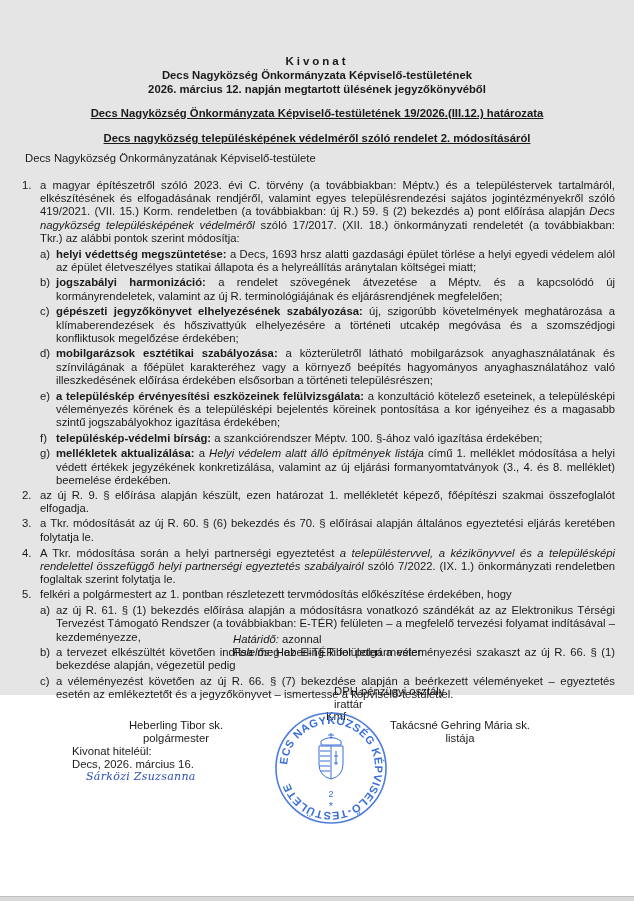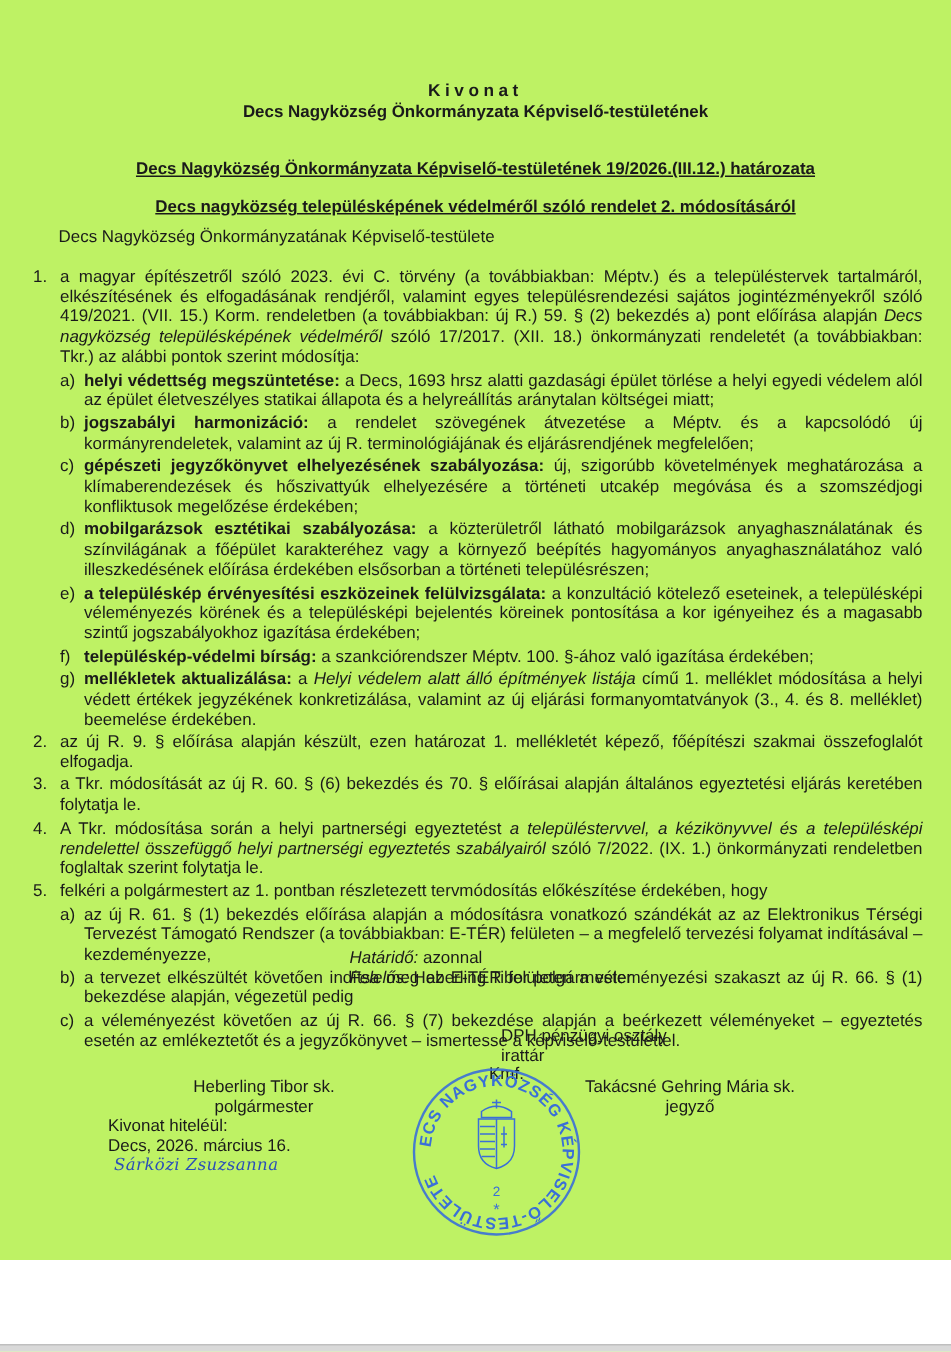--- a/index.html
+++ b/index.html
@@ -1,44 +1,45 @@
 <!DOCTYPE html>
 <html><head>
 <meta charset="utf-8">
 <style>
   html, body { margin:0; padding:0; }
   body {
     width:634px; height:901px; background:#ffffff; position:relative; overflow:hidden;
     font-family:"Liberation Sans", sans-serif; color:#1a1a1a; font-size:11.3px; line-height:13.2px;
   }
-  .page { position:absolute; left:0; top:0; width:634px; height:840px; background:#bef264; }
+  .page { position:absolute; left:0; top:0; width:634px; height:695px; background:#e5e5e5; }
   .bottom-bar { position:absolute; left:0; top:896px; width:634px; height:5px; background:#d9d9d9; border-top:1px solid #bfbfbf; }
   .center { position:absolute; left:0; width:634px; text-align:center; }
   .h-kivonat { top:55px; font-weight:bold; letter-spacing:3px; font-size:11.5px; }
   .h-line { font-weight:bold; font-size:11.3px; }
   .u { text-decoration:underline; font-weight:bold; }
-  .intro { position:absolute; left:39px; top:152px; }
+  .intro { position:absolute; left:25px; top:152px; }
   .body { position:absolute; left:22px; top:179px; width:593px; }
   .item { position:relative; padding-left:18px; text-align:justify; margin-bottom:1.5px; }
   .num { position:absolute; left:0; top:0; }
   .sub { position:relative; padding-left:16px; text-align:justify; margin-top:2.5px; }
   .lt { position:absolute; left:0; top:0; }
   b { font-weight:bold; }
   i { font-style:italic; }
   .abs { position:absolute; white-space:nowrap; }
   .stamp { position:absolute; left:274px; top:711px; width:114px; height:114px; }
   .sig-script { font-family:"DejaVu Serif", serif; font-style:italic; color:#2b4fb8; font-size:11px; letter-spacing:0.3px; }
 </style>
 </head>
 <body>
 
 <div class="page">
 
   <div class="center h-kivonat">Kivonat</div>
   <div class="center h-line" style="top:69px">Decs Nagyközség Önkormányzata Képviselő-testületének</div>
+  <div class="center h-line" style="top:83px">2026. március 12. napján megtartott ülésének jegyzőkönyvéből</div>
   <div class="center" style="top:107px"><span class="u">Decs Nagyközség Önkormányzata Képviselő-testületének 19/2026.(III.12.) határozata</span></div>
   <div class="center" style="top:132px"><span class="u">Decs nagyközség településképének védelméről szóló rendelet 2. módosításáról</span></div>
 
   <div class="intro">Decs Nagyközség Önkormányzatának Képviselő-testülete</div>
 
   <div class="body">
 
     <div class="item">
       <span class="num">1.</span>
       <span>a magyar építészetről szóló 2023. évi C. törvény (a továbbiakban: Méptv.) és a településtervek tartalmáról, elkészítésének és elfogadásának rendjéről, valamint egyes településrendezési sajátos jogintézményekről szóló 419/2021. (VII. 15.) Korm. rendeletben (a továbbiakban: új R.) 59. § (2) bekezdés a) pont előírása alapján </span><i>Decs nagyközség településképének védelméről</i><span> szóló 17/2017. (XII. 18.) önkormányzati rendeletét (a továbbiakban: Tkr.) az alábbi pontok szerint módosítja:</span>
@@ -114,25 +115,25 @@
   </div>
 
   <div class="abs" style="left:334px; top:685px">DPH pénzügyi osztály</div>
   <div class="abs" style="left:334px; top:698px">irattár</div>
   <div class="abs" style="left:326px; top:710px">Kmf.</div>
 
   <div class="abs" style="left:118px; top:719px; width:116px; text-align:center">Heberling Tibor sk.</div>
   <div class="abs" style="left:118px; top:732px; width:116px; text-align:center">polgármester</div>
 
   <div class="abs" style="left:385px; top:719px; width:150px; text-align:center">Takácsné Gehring Mária sk.</div>
-  <div class="abs" style="left:385px; top:732px; width:150px; text-align:center">jegyző</div>
+  <div class="abs" style="left:385px; top:732px; width:150px; text-align:center">listája</div>
 
   <div class="abs" style="left:72px; top:745px">Kivonat hiteléül:</div>
   <div class="abs" style="left:72px; top:758px">Decs, 2026. március 16.</div>
-  <div class="abs sig-script" style="left:76px; top:770px">Sárközi Zsuzsanna</div>
+  <div class="abs sig-script" style="left:86px; top:770px">Sárközi Zsuzsanna</div>
 
   <div class="stamp">
     <svg width="114" height="114" viewBox="0 0 114 114">
       <defs>
         <path id="ringpath" d="M 57 57 m -44 0 a 44 44 0 1 1 88 0 a 44 44 0 1 1 -88 0"></path>
       </defs>
       <circle cx="57" cy="57" r="55" fill="none" stroke="#3a6fd8" stroke-width="1.6" opacity="0.9"></circle>
       <text font-family="Liberation Sans, sans-serif" font-size="11" fill="#3a6fd8" letter-spacing="0.6" font-weight="bold">
         <textPath href="#ringpath" startOffset="-2%">DECS NAGYKÖZSÉG KÉPVISELŐ-TESTÜLETE</textPath>
       </text>

